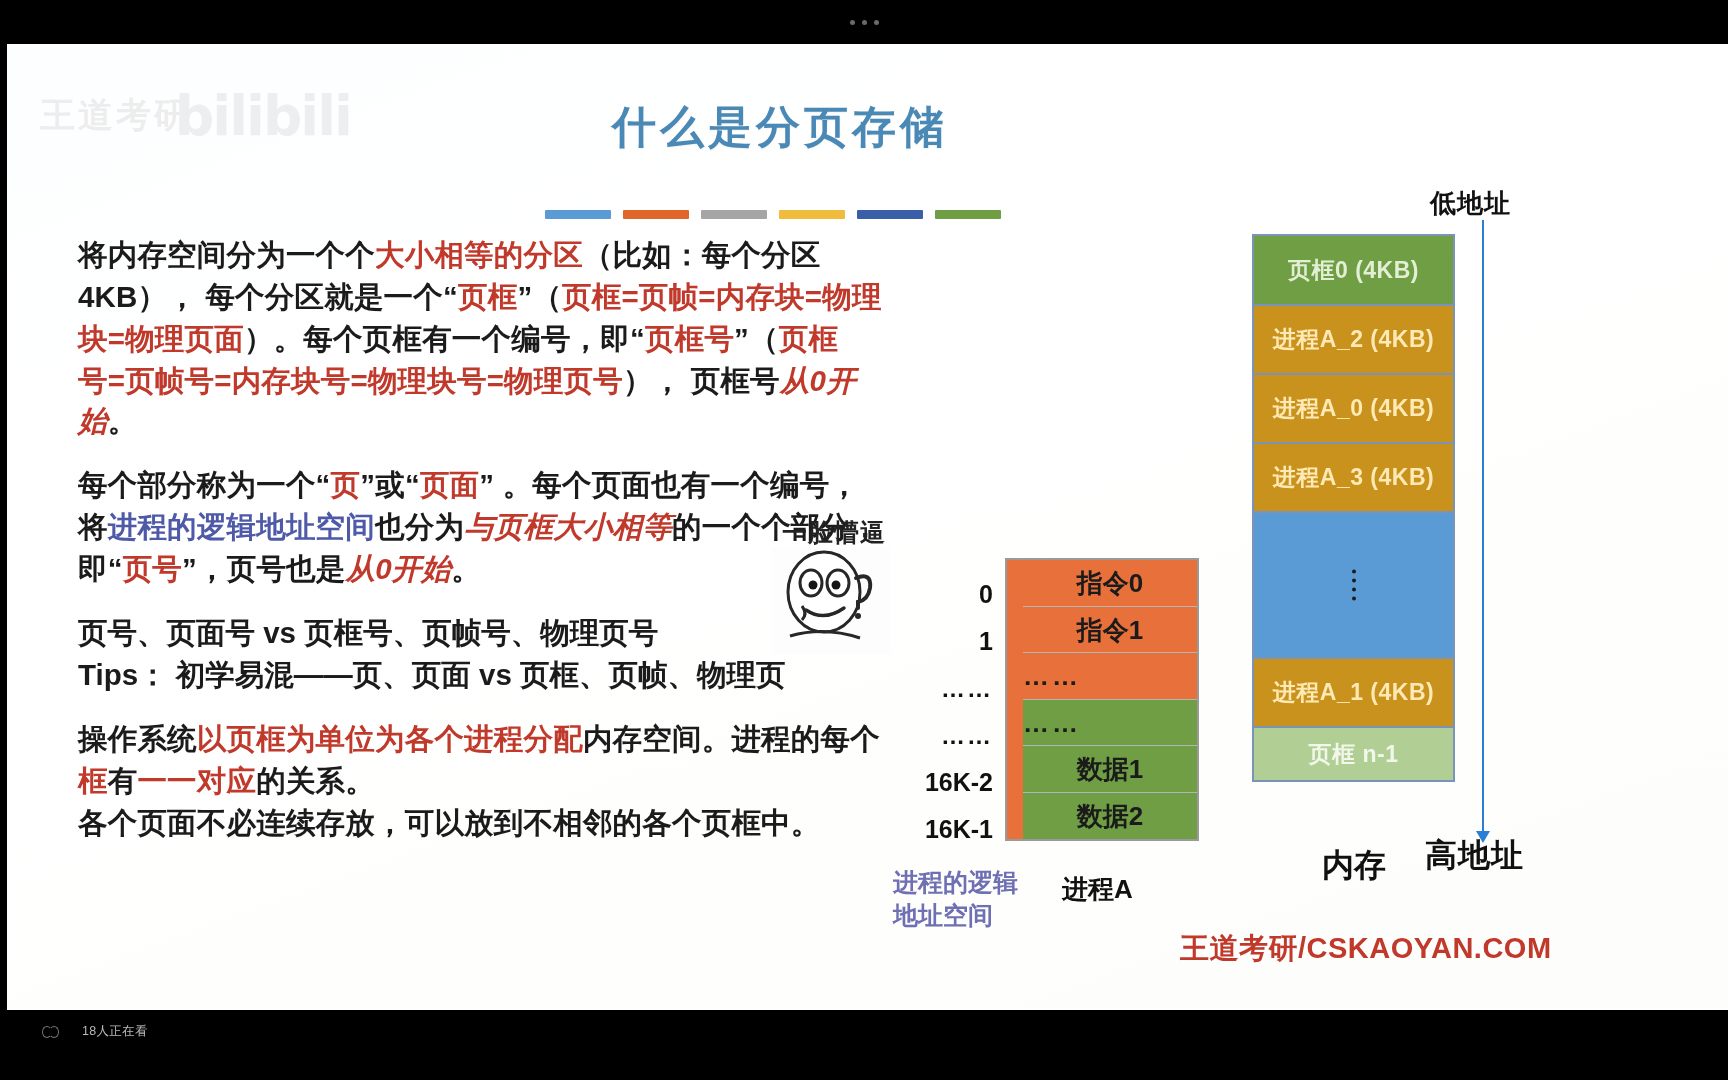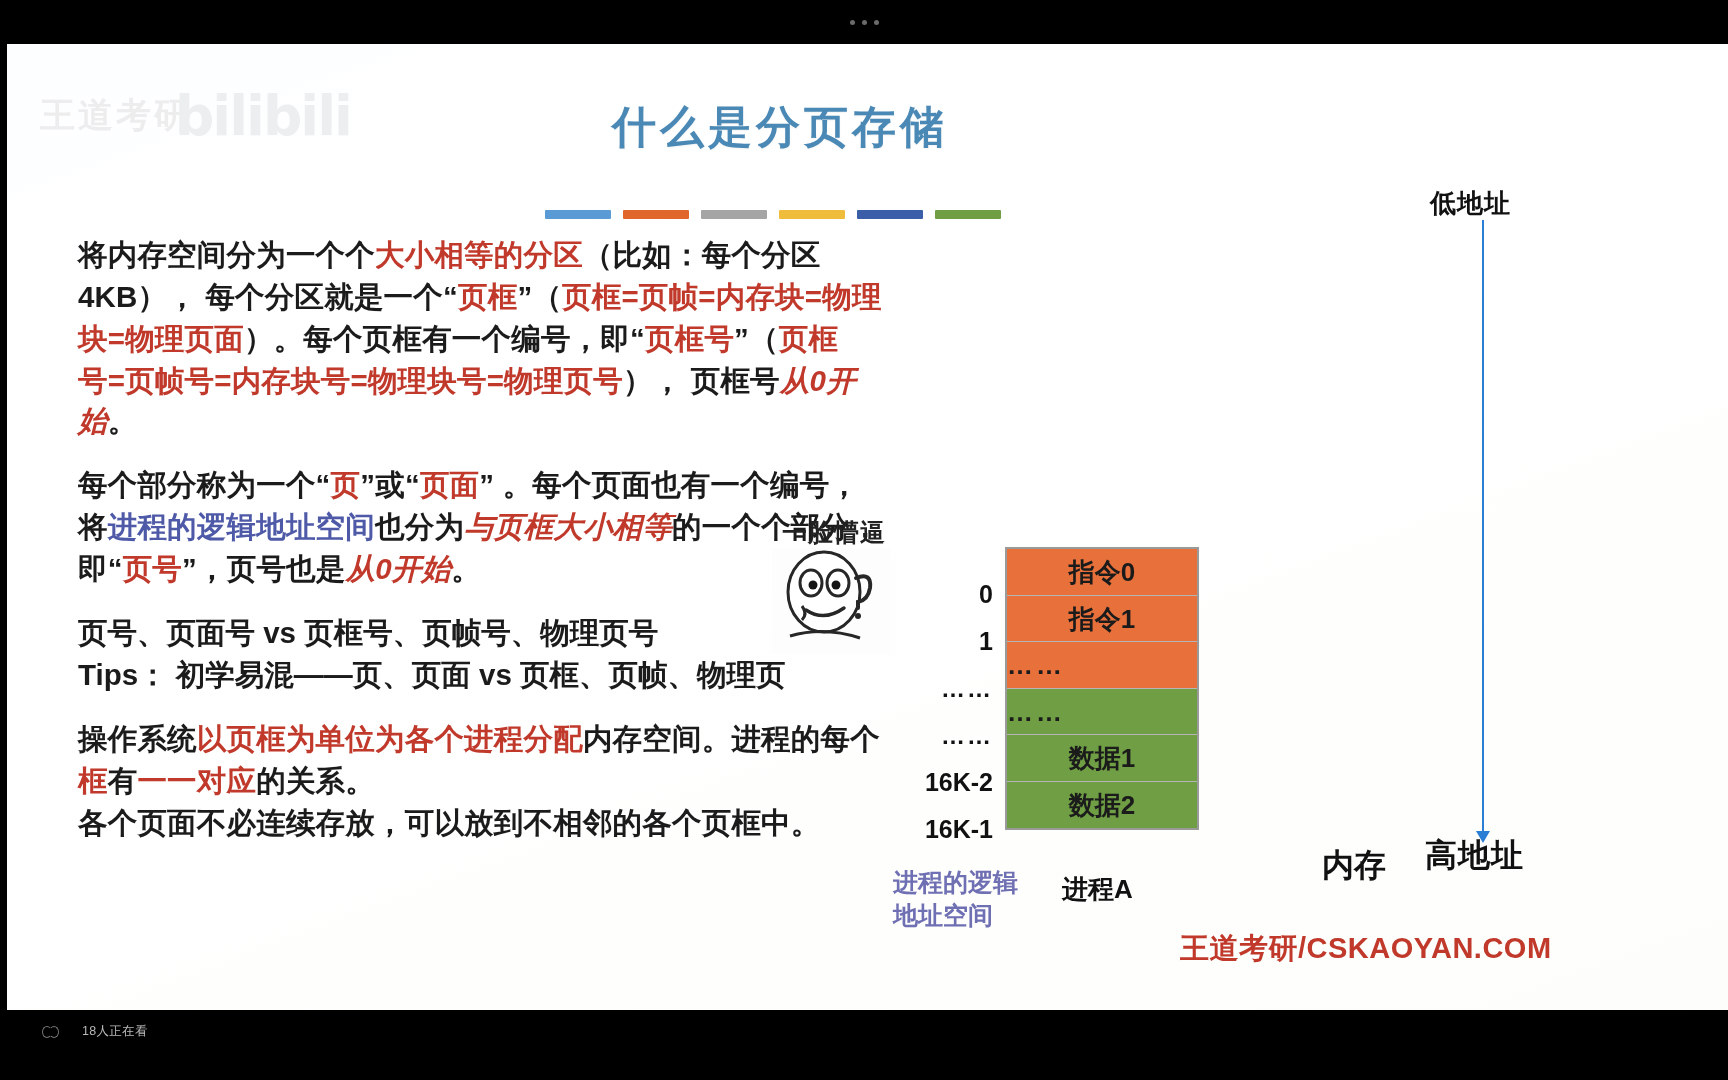--- a/index.html
+++ b/index.html
@@ -88,22 +88,22 @@
 
   
   .proc-idx {
     position:absolute; left:905px; top:527px; width:88px;
     text-align:right; font-size:25px; font-weight:700; color:#111;
   }
   .proc-idx div { height:47px; line-height:47px; }
   .proc-idx div.dots-row { font-size:24px; letter-spacing:2px; }
 
   .proc-table {
-    position:absolute; left:1005px; top:503px; width:194px;
-    border:2px solid #9a9a9a; background:#e8703a;
+    position:absolute; left:1005px; top:514px; width:194px;
+    border:2px solid #9a9a9a; background:#e8703a;padding-left:16px;
   }
   .proc-row {
     height:46.5px; line-height:46.5px; text-align:center;
     font-size:26px; font-weight:700; color:#1b1b1b;
     border-bottom:1.5px solid #b5b5b5;
   }
   .proc-row:last-child{ border-bottom:none; }
   .proc-row.orange { background:#e8703a; }
   .proc-row.green  { background:#6f9e44; }
   .proc-row.dots   { letter-spacing:3px; }
@@ -264,20 +264,36 @@
     <div class="proc-caption-blue">
       <div>进程的逻辑</div>
       <div>地址空间</div>
     </div>
     <div class="proc-caption-black">进程A</div>
 
     <div class="addr-low">低地址</div>
     <div class="addr-arrow"></div>
     <div class="addr-high">高地址</div>
 
+    <div class="mem-col">
+      <div class="mem-blk mem-green">页框0 (4KB)</div>
+      <div class="mem-blk mem-orange">进程A_2 (4KB)</div>
+      <div class="mem-blk mem-orange">进程A_0 (4KB)</div>
+      <div class="mem-blk mem-orange">进程A_3 (4KB)</div>
+      <div class="mem-blk mem-blue">
+        <span class="vdots">
+            <i></i>
+            <i></i>
+            <i></i>
+            <i></i>
+          </span>
+      </div>
+      <div class="mem-blk mem-orange">进程A_1 (4KB)</div>
+      <div class="mem-blk mem-lgreen">页框 n-1</div>
+    </div>
 
     <div class="mem-caption">内存</div>
 
     <div class="brand">王道考研/CSKAOYAN.COM</div>
   </div>
 
   <div class="bottom-bar">
     <span class="watch-icon"></span>
     <span class="watch-count">18人正在看</span>
   </div>

